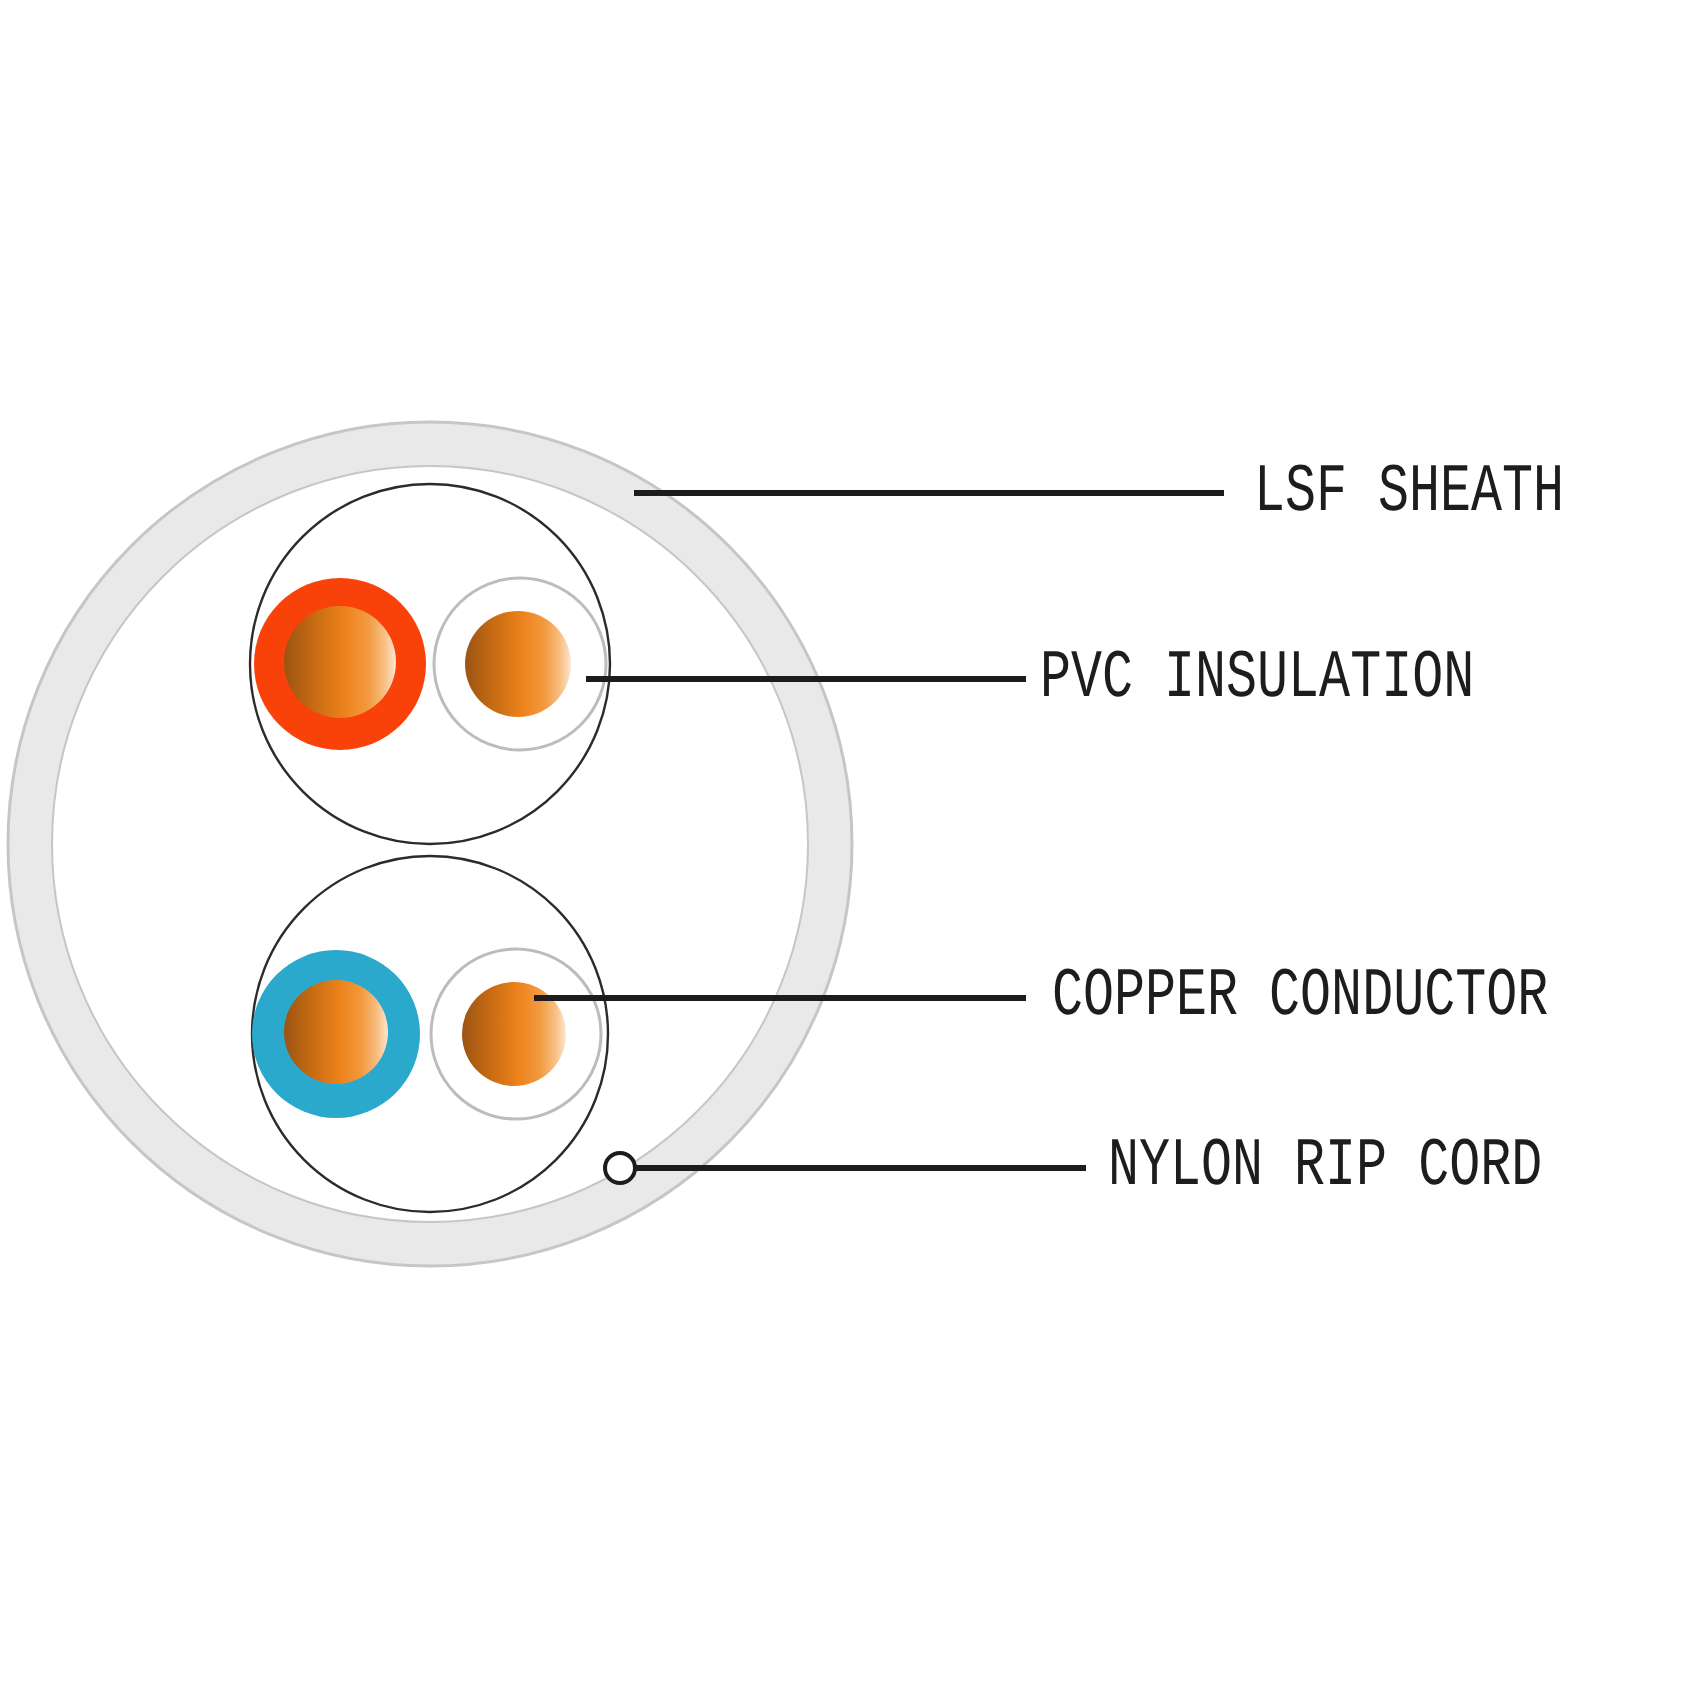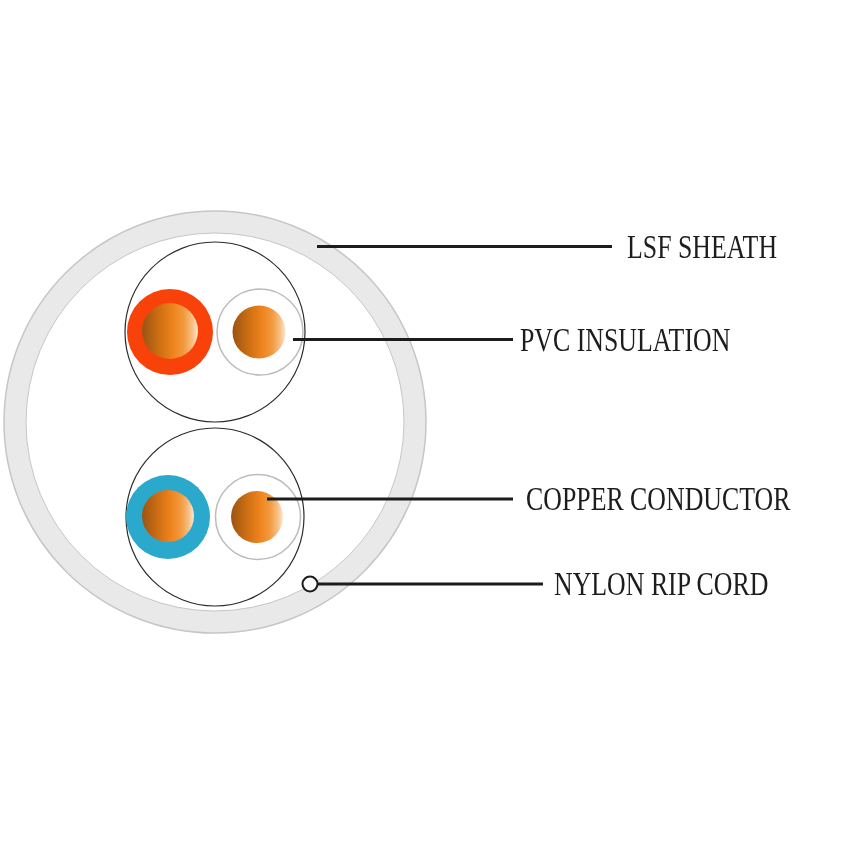--- a/index.html
+++ b/index.html
@@ -6,21 +6,21 @@
     margin: 0;
     padding: 0;
     background: #ffffff;
   }
   .stage {
     position: relative;
     width: 850px;
     height: 850px;
     background: #ffffff;
     overflow: hidden;
-    font-family: Liberation Serif, serif;
+    font-family: Liberation Mono, monospace;
   }
   .diagram-svg {
     position: absolute;
     left: 0;
     top: 0;
   }
   .callout-label {
     position: absolute;
     height: 40px;
     line-height: 40px;

